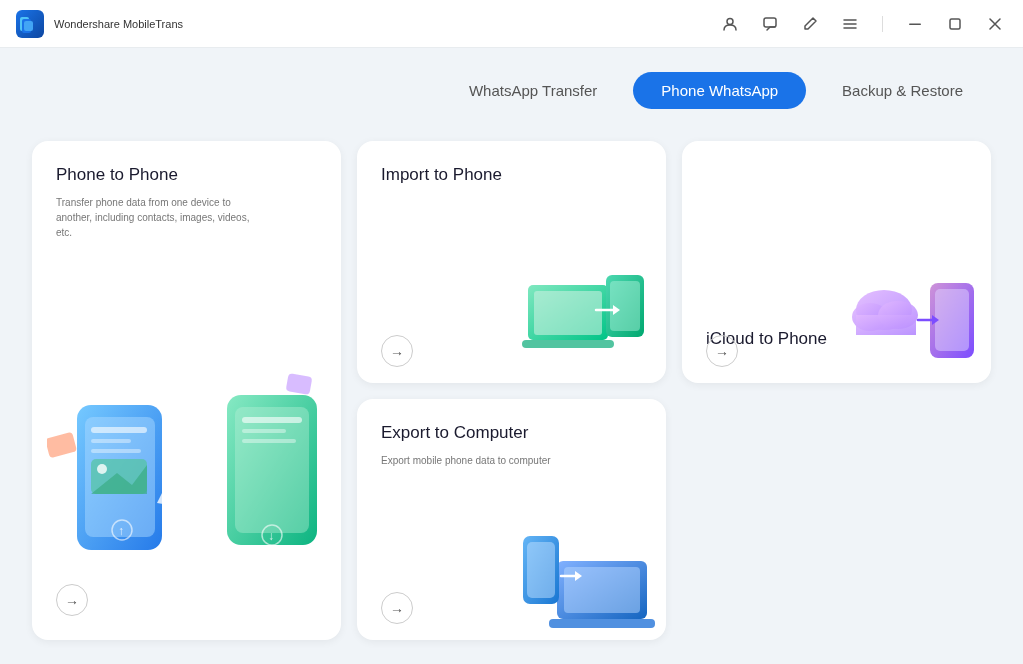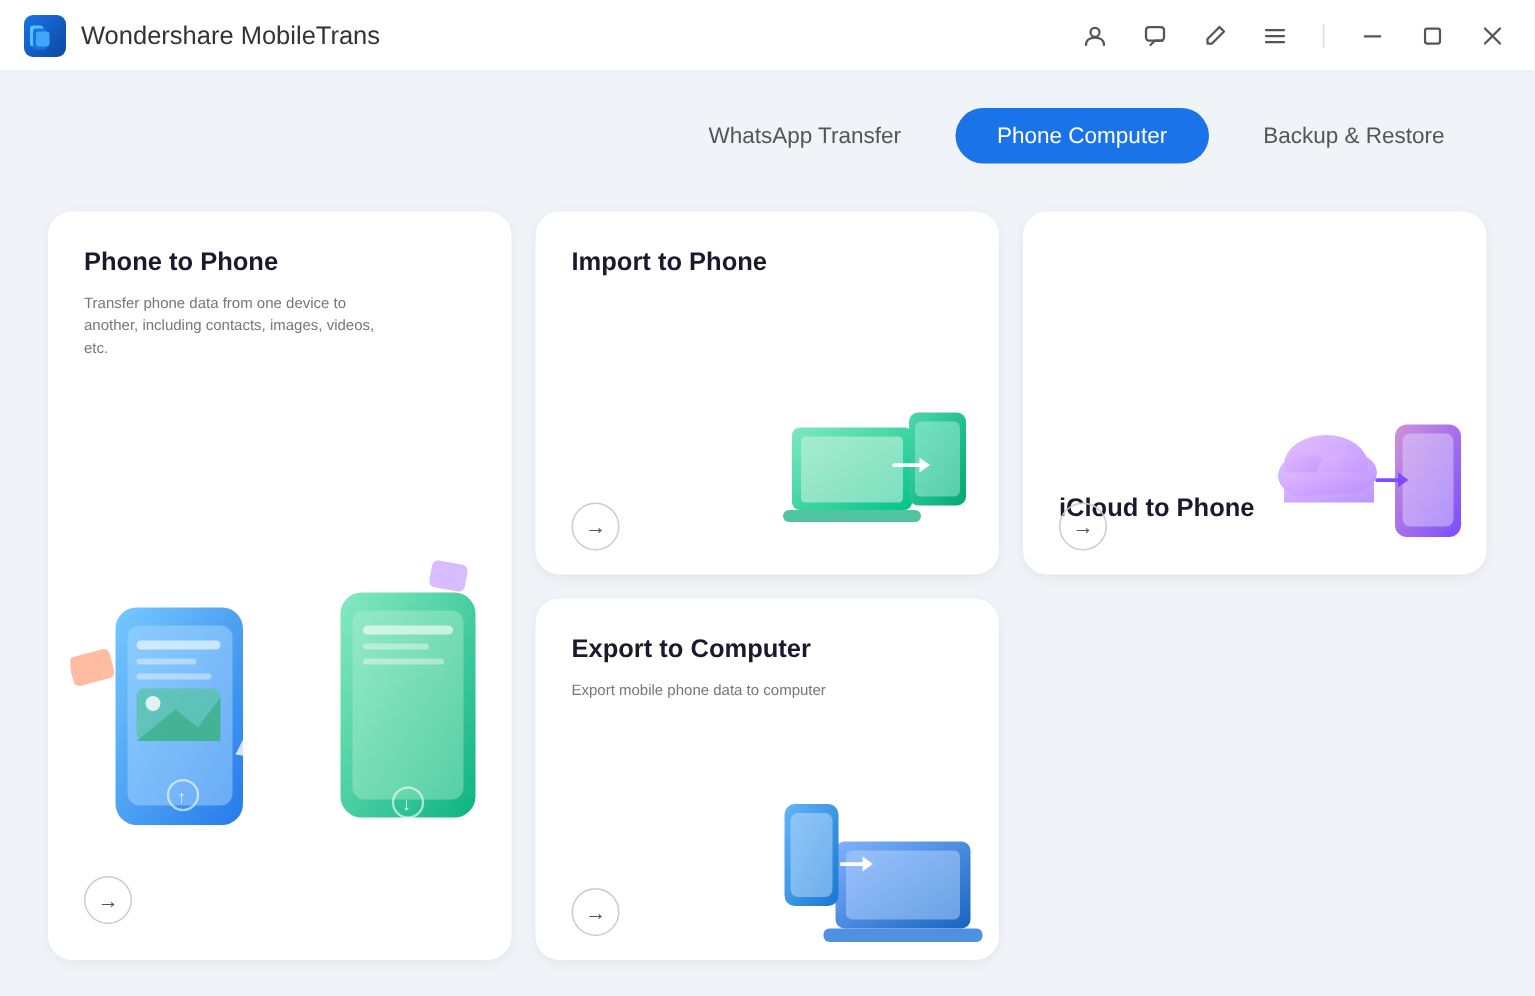--- a/index.html
+++ b/index.html
@@ -33,21 +33,21 @@
       width: 28px;
       height: 28px;
       border-radius: 6px;
       background: linear-gradient(135deg, #1a73e8, #0d47a1);
       display: flex;
       align-items: center;
       justify-content: center;
       flex-shrink: 0;
     }
     .app-title {
-      font-size: 17px;
+      font-size: 11px;
       color: #333;
       font-weight: 500;
     }
     .title-bar-controls {
       display: flex;
       align-items: center;
       gap: 16px;
     }
     .tb-icon {
       width: 24px;
@@ -119,21 +119,21 @@
       box-shadow: 0 2px 8px rgba(0,0,0,0.06);
     }
 
     .card-large {
       grid-row: 1 / 3;
       grid-column: 1 / 2;
     }
 
     .card-title {
       font-size: 17px;
-      font-weight: 700;
+      font-weight: 400;
       color: #1a1a2e;
       margin-bottom: 10px;
     }
     .card-desc {
       font-size: 10px;
       color: #777;
       line-height: 1.5;
       max-width: 200px;
     }
 
@@ -214,21 +214,21 @@
           <path d="M1 1l10 10M11 1L1 11" stroke="#555" stroke-width="1.5" stroke-linecap="round"></path>
         </svg>
     </div>
   </div>
 </div>
 
 <div class="main">
 
   <div class="nav-tabs">
     <button class="nav-tab">WhatsApp Transfer</button>
-    <button class="nav-tab active">Phone Computer</button>
+    <button class="nav-tab active">Phone WhatsApp</button>
     <button class="nav-tab">Backup &amp; Restore</button>
   </div>
 
   <div class="cards-grid">
 
     <div class="card card-large">
       <div class="card-title">Phone to Phone</div>
       <div class="card-desc">Transfer phone data from one device to another, including contacts, images, videos, etc.</div>
 
       <div style="position:absolute; bottom:55px; left:15px; right:10px; height:230px; pointer-events:none;">

